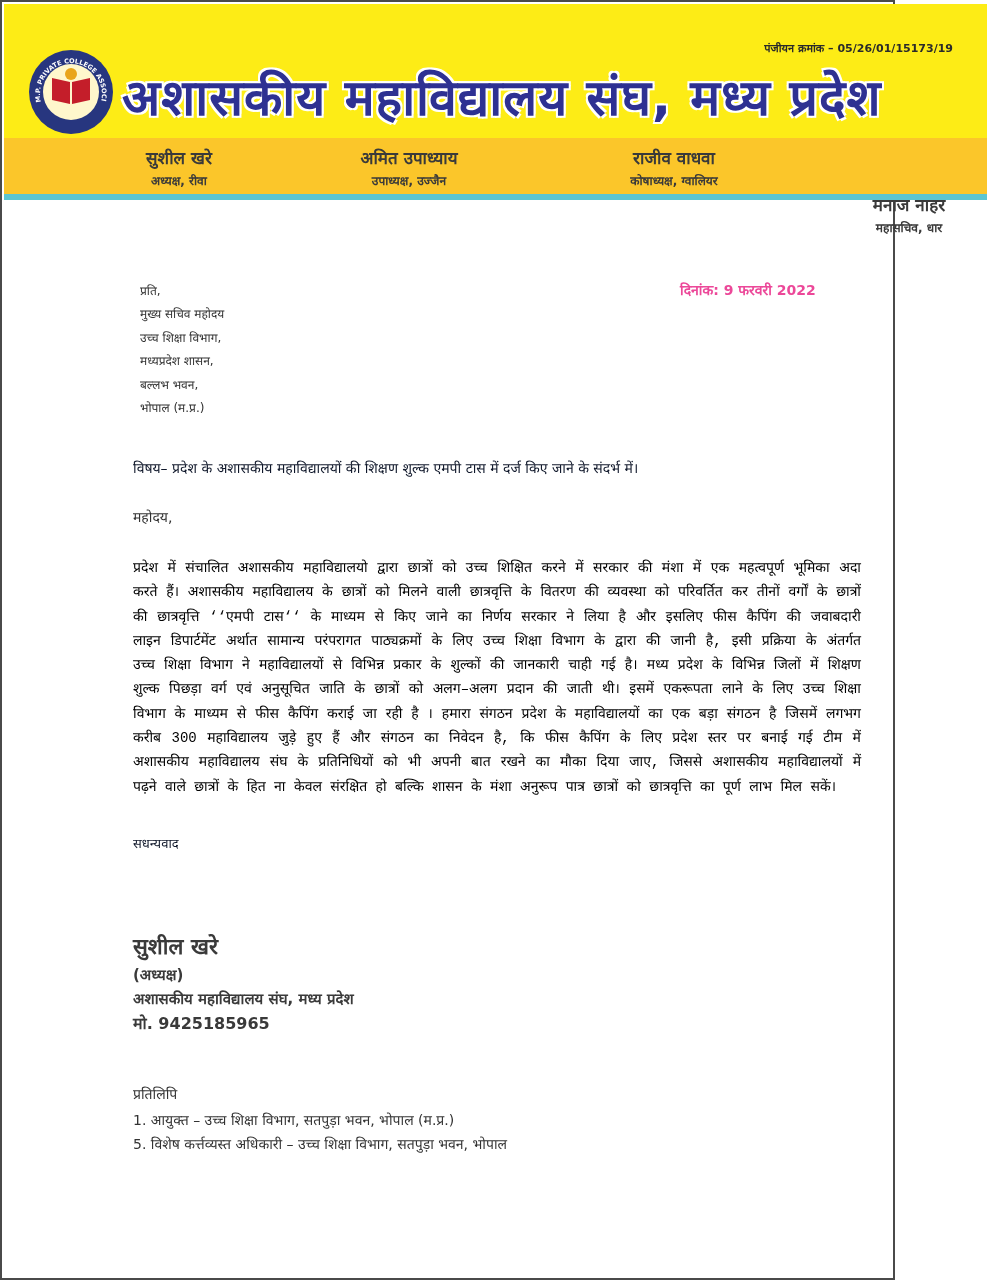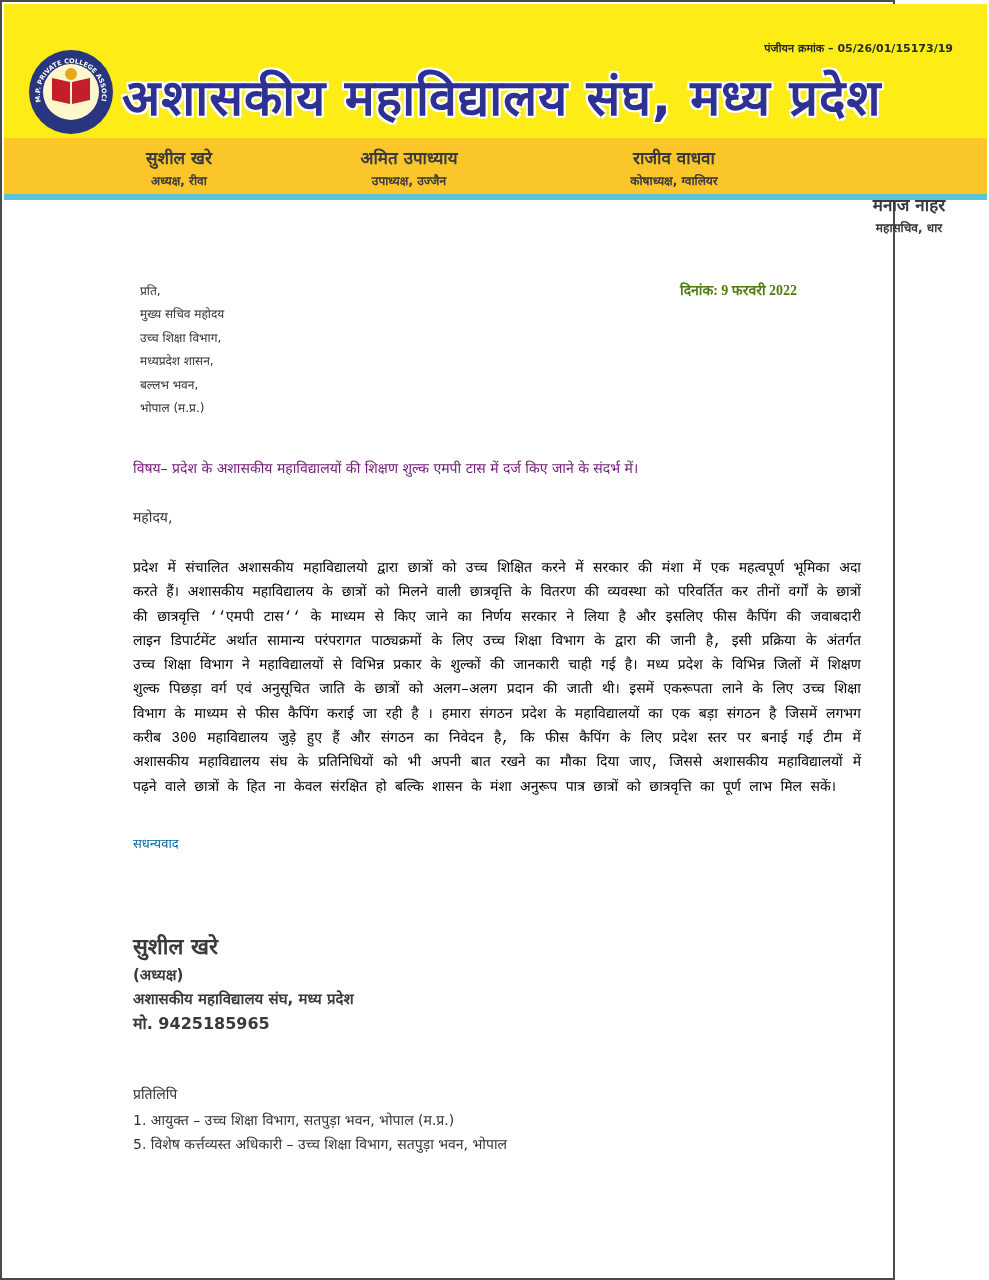--- a/index.html
+++ b/index.html
@@ -23,26 +23,26 @@
     .officer { position: absolute; top: 8px; text-align: center; color: #3a3a3a; }
     .officer .name { font-size: 17px; font-weight: bold; }
     .officer .role { font-size: 12px; font-weight: bold; margin-top: 3px; }
     .officer.o1 { left: 110px; width: 130px; }
     .officer.o2 { left: 335px; width: 140px; text-align: center; }
     .officer.o3 { left: 600px; width: 140px; text-align: center; }
     .officer.o4 { left: 840px; width: 130px; margin-top: 47px; }
     .header-stripe { position: absolute; left: 2px; top: 192px; width: 983px; height: 6px; background: #5bc5d1; }
 
     
-    .date { position: absolute; left: 678px; top: 278px; font-size: 14px; font-weight: bold; color: #4d7c0f; font-family: Liberation Serif, serif; }
+    .date { position: absolute; left: 678px; top: 278px; font-size: 14px; font-weight: bold; color: #ec4899; }
     .address { position: absolute; left: 138px; top: 278px; font-size: 12px; line-height: 23.4px; color: #333; }
-    .subject { position: absolute; left: 131px; top: 456px; font-size: 14px; color: #701a75; white-space: nowrap; }
+    .subject { position: absolute; left: 131px; top: 456px; font-size: 14px; color: #0f172a; white-space: nowrap; }
     .salutation { position: absolute; left: 131px; top: 505px; font-size: 14px; color: #333; }
     .body-text { position: absolute; left: 131px; top: 554px; width: 728px; font-size: 14px; line-height: 24.3px; color: #000000; text-align: justify; font-family: Liberation Mono, monospace; }
-    .thanks { position: absolute; left: 131px; top: 832px; font-size: 13px; color: #0369a1; }
+    .thanks { position: absolute; left: 131px; top: 832px; font-size: 13px; color: #0f172a; }
 
     .sig-name { position: absolute; left: 131px; top: 928px; font-size: 22px; font-weight: bold; color: #3a3a3a; }
     .sig-role { position: absolute; left: 131px; top: 962px; font-size: 15px; font-weight: bold; color: #3a3a3a; }
     .sig-org { position: absolute; left: 131px; top: 986px; font-size: 15px; font-weight: bold; color: #3a3a3a; }
     .sig-mobile { position: absolute; left: 131px; top: 1010px; font-size: 16px; font-weight: bold; color: #3a3a3a; }
 
     .cc-title { position: absolute; left: 131px; top: 1082px; font-size: 14px; color: #333; }
     .cc-list { position: absolute; left: 131px; top: 1106px; font-size: 14px; line-height: 24px; color: #333; list-style: none; }
 
     .footer { position: absolute; left: 213px; top: 1216px; font-size: 12px; color: #333; white-space: nowrap; }

